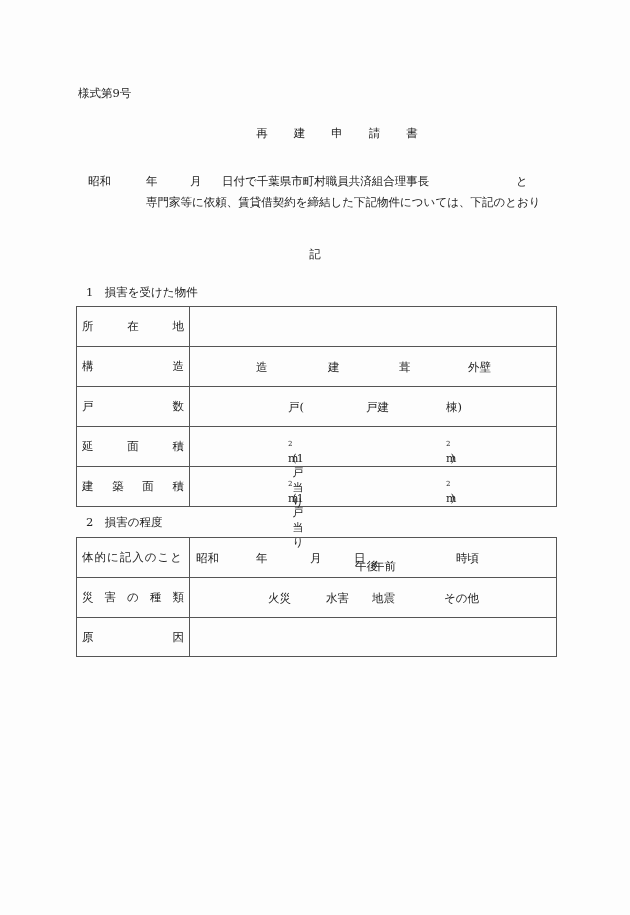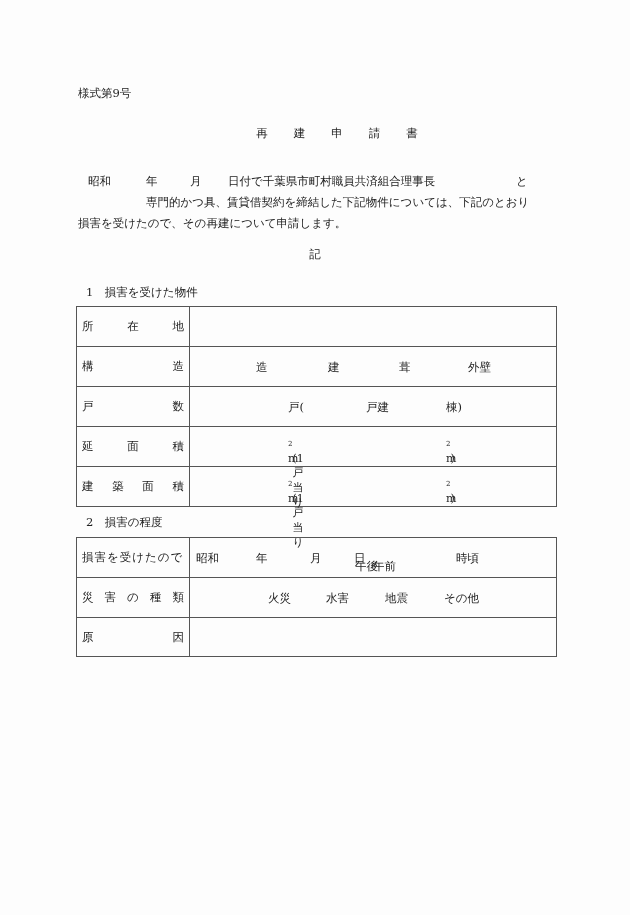--- a/index.html
+++ b/index.html
@@ -29,25 +29,24 @@
 
 <div class="abs title">
   <span>再</span><span>建</span><span>申</span><span>請</span><span>書</span>
 </div>
 
 <div class="abs para">
   <span class="ln">
     <span class="abs" style="left:10px">昭和</span>
     <span class="abs" style="left:68px">年</span>
     <span class="abs" style="left:112px">月</span>
-    <span class="abs" style="left:150px">日付で千葉県市町村職員共済組合理事長</span>
+    <span class="abs" style="left:144px">日付で千葉県市町村職員共済組合理事長</span>
     <span class="abs" style="left:438px">と</span>
   </span>
-  <span class="ln" style="padding-left:68px">専門的かつ具、賃貸借契約を締結した下記物件については、下記のとおり</span>
-  <span class="ln">損害を受けたので、その再建について申請します。</span>
+  <span class="ln" style="padding-left:68px">専門家等に依頼、賃貸借契約を締結した下記物件については、下記のとおり</span>
 </div>
 
 <div class="abs ki">記</div>
 
 <div class="abs sec" style="top:285px">1　損害を受けた物件</div>
 
 <table style="top:306px">
   <tbody>
       <tr style="height:40px">
     <td class="lbl">
@@ -123,21 +122,21 @@
   </tr>
 </tbody>
   </table>
 
 <div class="abs sec" style="top:515px">2　損害の程度</div>
 
 <table style="top:537px">
   <tbody>
       <tr style="height:40px">
     <td class="lbl">
-          <div style="padding-left:5px;letter-spacing:1px">損害を受けたので</div>
+          <div style="padding-left:5px;letter-spacing:1px">体的に記入のこと</div>
         </td>
     <td>
           <div class="cellrow">
       <span style="left:6px">昭和</span>
       <span style="left:66px">年</span>
       <span style="left:120px">月</span>
       <span style="left:164px">日</span>
       <span style="left:183px;top:20px">午前</span>
       <span style="left:165px;top:20px">午後</span>
       <span style="left:266px">時頃</span>
@@ -151,21 +150,21 @@
             <span>害</span>
             <span>の</span>
             <span>種</span>
             <span>類</span>
           </div>
         </td>
     <td>
           <div class="cellrow">
       <span style="left:78px">火災</span>
       <span style="left:136px">水害</span>
-      <span style="left:195px">地震</span>
+      <span style="left:182px">地震</span>
       <span style="left:254px">その他</span>
     </div>
         </td>
   </tr>
   <tr style="height:39px">
     <td class="lbl">
           <div class="spread">
             <span>原</span>
             <span>因</span>
           </div>

